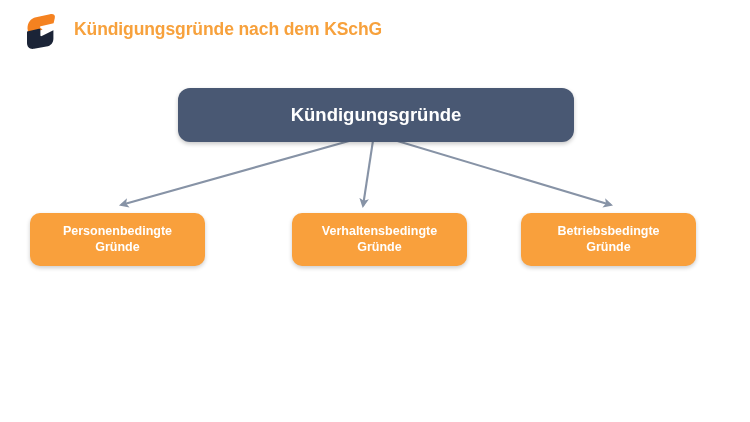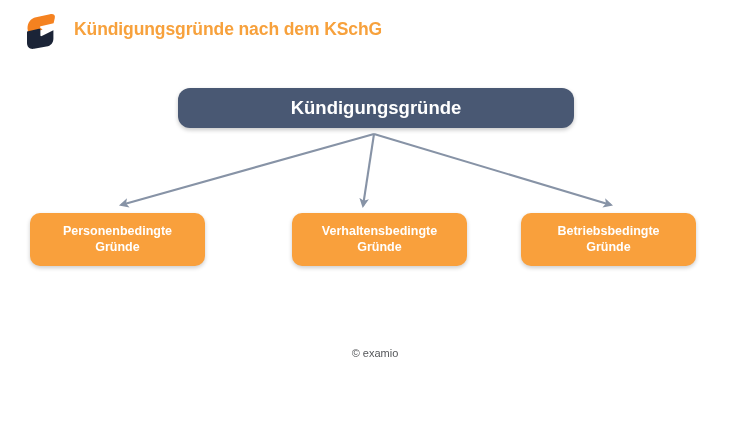--- a/index.html
+++ b/index.html
@@ -63,21 +63,21 @@
     text-align: center;
     color: #ffffff;
     font-weight: bold;
     line-height: 1.25;
   }
 
   .node-root {
     left: 178px;
     top: 88px;
     width: 396px;
-    height: 40px;
+    height: 54px;
     background: #495873;
     border-radius: 12px;
     font-size: 18.5px;
     box-shadow: 0 2px 4px rgba(0,0,0,0.22);
   }
 
   .node-leaf {
     top: 213px;
     width: 175px;
     height: 53px;
@@ -142,15 +142,14 @@
   </div>
   <div class="node node-leaf leaf-1">
     <span class="node-label">Verhaltensbedingte
 Gründe</span>
   </div>
   <div class="node node-leaf leaf-2">
     <span class="node-label">Betriebsbedingte
 Gründe</span>
   </div>
 
-  <div class="footer">© examio</div>
 
 </div>
 
 </body></html>

